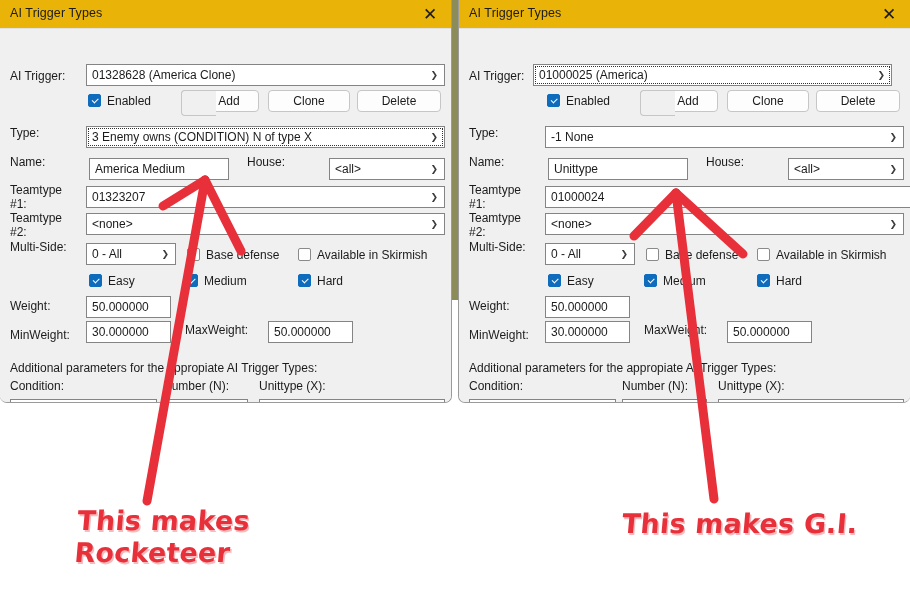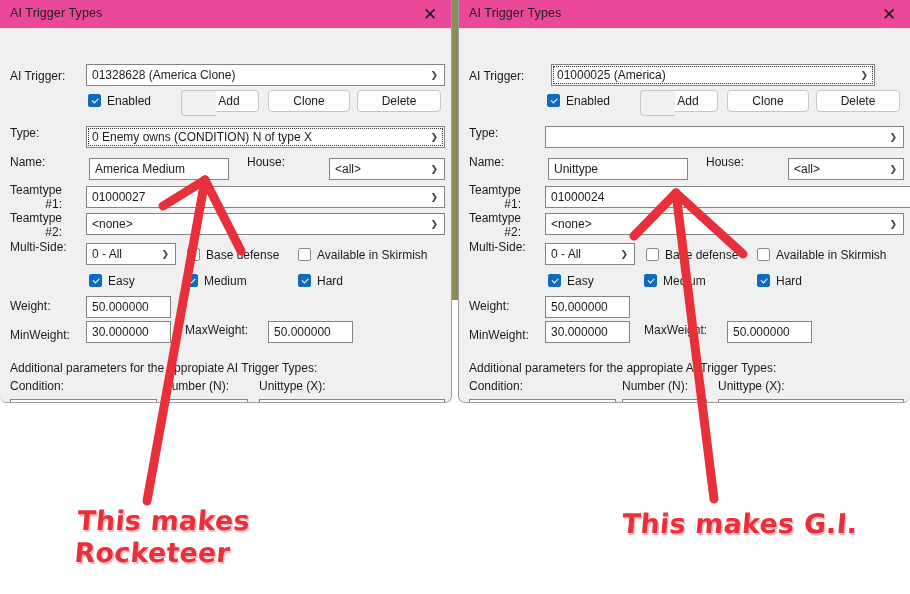--- a/index.html
+++ b/index.html
@@ -40,21 +40,21 @@
     border-radius: 0 0 7px 7px;
     box-sizing: border-box;
     overflow: hidden;
   }
   .dialog.left  { left: 0px;   width: 452px; height: 403px; border-left: none; }
   .dialog.right { left: 458px; width: 452px; height: 403px; border-right: none; }
 
   .titlebar {
     position: relative;
     height: 28px;
-    background: #ec4899;
+    background: #eab308;
     border-bottom: 1px solid #e2e2e2;
   }
   .title-text {
     position: absolute;
     left: 10px; top: 6px;
     font-size: 12.5px;
     color: #1b1b1b;
     letter-spacing: .1px;
   }
   .close-btn {
@@ -75,21 +75,20 @@
     background: #f0f0f0;
   }
 
   
   .lbl {
     position: absolute;
     font-size: 12px;
     color: #1b1b1b;
     white-space: pre-line;
     line-height: 13.5px;
-    text-align: right;
   }
   .tbox, .combo {
     position: absolute;
     box-sizing: border-box;
     background: #ffffff;
     border: 1px solid #848484;
     font-size: 12px;
     color: #1b1b1b;
     height: 22px;
     line-height: 20px;
@@ -221,36 +220,36 @@
       </div>
     <div class="btn" style="left:268px; top:61px; width:82px;">
         <span>Clone</span>
       </div>
     <div class="btn" style="left:357px; top:61px; width:84px;">
         <span>Delete</span>
       </div>
 
     <div class="lbl" style="left:10px; top:98px;">Type:</div>
     <div class="combo focus" style="left:86px; top:97px; width:359px;">
-      <span class="cv">0 Enemy owns (CONDITION) N of type X</span>
+      <span class="cv">3 Enemy owns (CONDITION) N of type X</span>
       <span class="arrow">❯</span>
     </div>
 
     <div class="lbl" style="left:10px; top:127px;">Name:</div>
     <div class="tbox" style="left:89px; top:129px; width:140px;"><span>America Medium</span></div>
     <div class="lbl" style="left:247px; top:127px;">House:</div>
     <div class="combo" style="left:329px; top:129px; width:116px;">
       <span class="cv">&lt;all&gt;</span>
       <span class="arrow">❯</span>
     </div>
 
     <div class="lbl" style="left:10px; top:155px;">Teamtype
 #1:</div>
     <div class="combo" style="left:86px; top:157px; width:359px;">
-      <span class="cv">01000027</span>
+      <span class="cv">01323207</span>
       <span class="arrow">❯</span>
     </div>
 
     <div class="lbl" style="left:10px; top:183px;">Teamtype
 #2:</div>
     <div class="combo" style="left:86px; top:184px; width:359px;">
       <span class="cv">&lt;none&gt;</span>
       <span class="arrow">❯</span>
     </div>
 
@@ -293,38 +292,39 @@
 </div>
 
 <div class="dialog right">
   <div class="titlebar">
     <div class="title-text">AI Trigger Types</div>
     <div class="close-btn">✕</div>
   </div>
   <div class="client">
 
     <div class="lbl" style="left:10px; top:41px;">AI Trigger:</div>
-    <div class="combo focus" style="left:92px; top:35px; width:324px;">
+    <div class="combo focus" style="left:74px; top:35px; width:359px;">
       <span class="cv">01000025 (America)</span>
       <span class="arrow">❯</span>
     </div>
 
     <div class="cb on" style="left:88px; top:65px;"><span>Enabled</span></div>
     <div class="btn clipped" style="left:181px; top:61px; width:78px;">
         <span>Add</span>
       </div>
     <div class="btn" style="left:268px; top:61px; width:82px;">
         <span>Clone</span>
       </div>
     <div class="btn" style="left:357px; top:61px; width:84px;">
         <span>Delete</span>
       </div>
 
     <div class="lbl" style="left:10px; top:98px;">Type:</div>
     <div class="combo" style="left:86px; top:97px; width:359px;">
+      <span class="cv">-1 None</span>
       <span class="arrow">❯</span>
     </div>
 
     <div class="lbl" style="left:10px; top:127px;">Name:</div>
     <div class="tbox" style="left:89px; top:129px; width:140px;"><span>Unittype</span></div>
     <div class="lbl" style="left:247px; top:127px;">House:</div>
     <div class="combo" style="left:329px; top:129px; width:116px;">
       <span class="cv">&lt;all&gt;</span>
       <span class="arrow">❯</span>
     </div>

